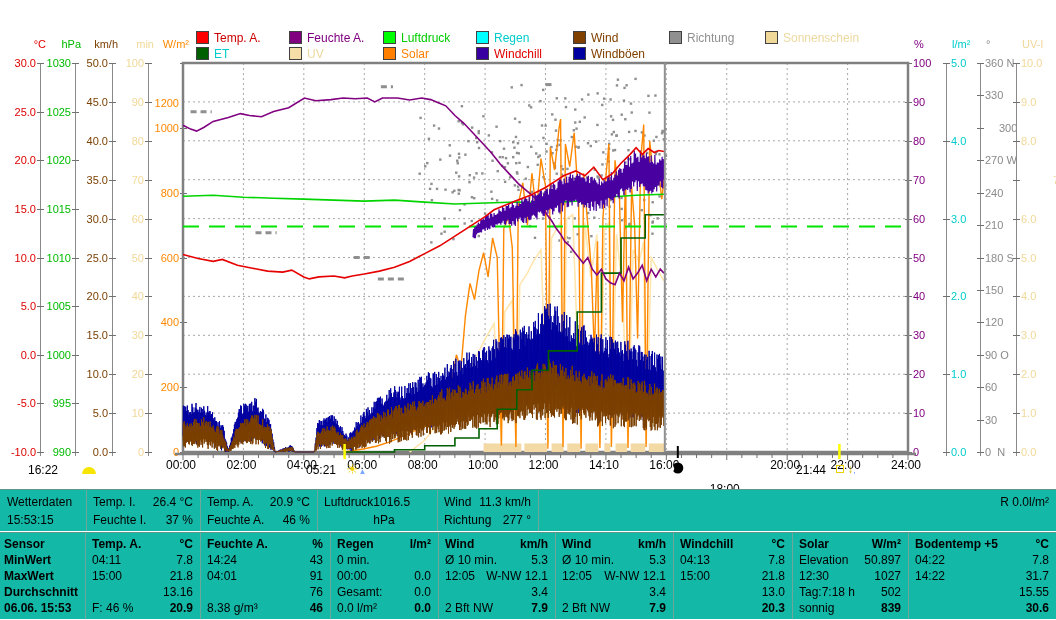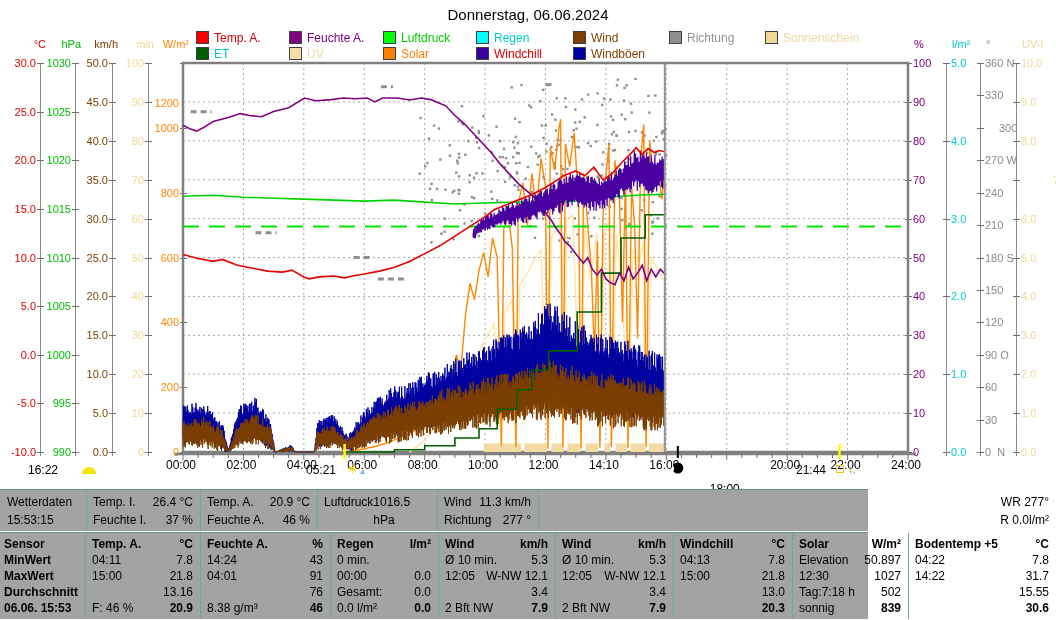--- a/index.html
+++ b/index.html
@@ -8,35 +8,34 @@
   .lbl{position:absolute;font-size:11px;line-height:12px;white-space:pre;}
   .unit{position:absolute;font-size:11px;line-height:12px;font-weight:bold;white-space:pre;}
   #title{position:absolute;top:6px;left:0;width:100%;text-align:center;
          font-size:15px;color:#000;}
   .leg-item{position:absolute;height:13px;font-size:12px;line-height:13px;white-space:nowrap;}
   .leg-box{display:inline-block;width:11px;height:11px;border:1px solid #404040;
            vertical-align:-2px;margin-right:5px;}
   .axline{position:absolute;width:1px;background:#8a8a8a;}
   .tick{position:absolute;height:1px;background:#707070;}
   .xlab{position:absolute;font-size:12px;color:#000;white-space:nowrap;}
-  .mint{position:absolute;left:0;width:868px;background:#a3a3a3;border-top:1px solid #5f968c;}
+  .mint{position:absolute;left:0;width:1056px;background:#14b8a6;border-top:1px solid #5f968c;}
   .tcell{position:absolute;overflow:hidden;font-size:12px;color:#000;}
   .trow{display:flex;justify-content:space-between;padding:0 5px;}
   .vline{position:absolute;top:0;bottom:0;width:1px;background:#6fa79c;}
   .b{font-weight:bold;}
   .marker-lbl{position:absolute;font-size:12px;color:#000;white-space:nowrap;}
   .dome{position:absolute;width:14px;height:7px;background:#f7e500;
         border-radius:7px 7px 0 0;}
   svg{position:absolute;top:0;left:0;}
 </style>
 </head>
 <body>
 
 <div id="page">
-  <div id="title">Donnerstag, 06.06.2024</div>
   <div id="legend">
       <div class="leg-item" style="left: 196px; top: 31px; color: rgb(204, 0, 0);"><span class="leg-box" style="background: rgb(255, 0, 0);"></span>Temp. A.</div>
       <div class="leg-item" style="left: 289px; top: 31px; color: rgb(128, 0, 128);"><span class="leg-box" style="background: rgb(128, 0, 128);"></span>Feuchte A.</div>
       <div class="leg-item" style="left: 383px; top: 31px; color: rgb(0, 204, 0);"><span class="leg-box" style="background: rgb(0, 255, 0);"></span>Luftdruck</div>
       <div class="leg-item" style="left: 476px; top: 31px; color: rgb(0, 204, 204);"><span class="leg-box" style="background: rgb(0, 255, 255);"></span>Regen</div>
       <div class="leg-item" style="left: 573px; top: 31px; color: rgb(128, 64, 0);"><span class="leg-box" style="background: rgb(128, 64, 0);"></span>Wind</div>
       <div class="leg-item" style="left: 669px; top: 31px; color: rgb(144, 144, 144);"><span class="leg-box" style="background: rgb(144, 144, 144);"></span>Richtung</div>
       <div class="leg-item" style="left: 765px; top: 31px; color: rgb(236, 217, 160);"><span class="leg-box" style="background: rgb(240, 216, 152);"></span>Sonnenschein</div>
       <div class="leg-item" style="left: 196px; top: 47px; color: rgb(0, 204, 204);"><span class="leg-box" style="background: rgb(0, 96, 0);"></span>ET</div>
       <div class="leg-item" style="left: 289px; top: 47px; color: rgb(236, 217, 160);"><span class="leg-box" style="background: rgb(245, 223, 166);"></span>UV</div>
@@ -693,21 +692,20 @@
           <div class="trow" style="line-height: 18px;">
             <span>Wind</span>
             <span>11.3 km/h</span>
           </div>
           <div class="trow" style="line-height: 18px;">
             <span>Richtung</span>
             <span>277 °</span>
           </div>
         </div>
         <div class="tcell" style="left: 540px; top: 3px; width: 514px;">
-          <div class="trow" style="justify-content: flex-end; line-height: 18px;">WR 277°</div>
           <div class="trow" style="justify-content: flex-end; line-height: 18px;">R 0.0l/m²</div>
         </div>
       </div>
       <div class="mint" style="top: 532px; height: 86px;">
         <div class="vline" style="left: 85px;"></div>
         <div class="vline" style="left: 200px;"></div>
         <div class="vline" style="left: 330px;"></div>
         <div class="vline" style="left: 438px;"></div>
         <div class="vline" style="left: 555px;"></div>
         <div class="vline" style="left: 673px;"></div>

